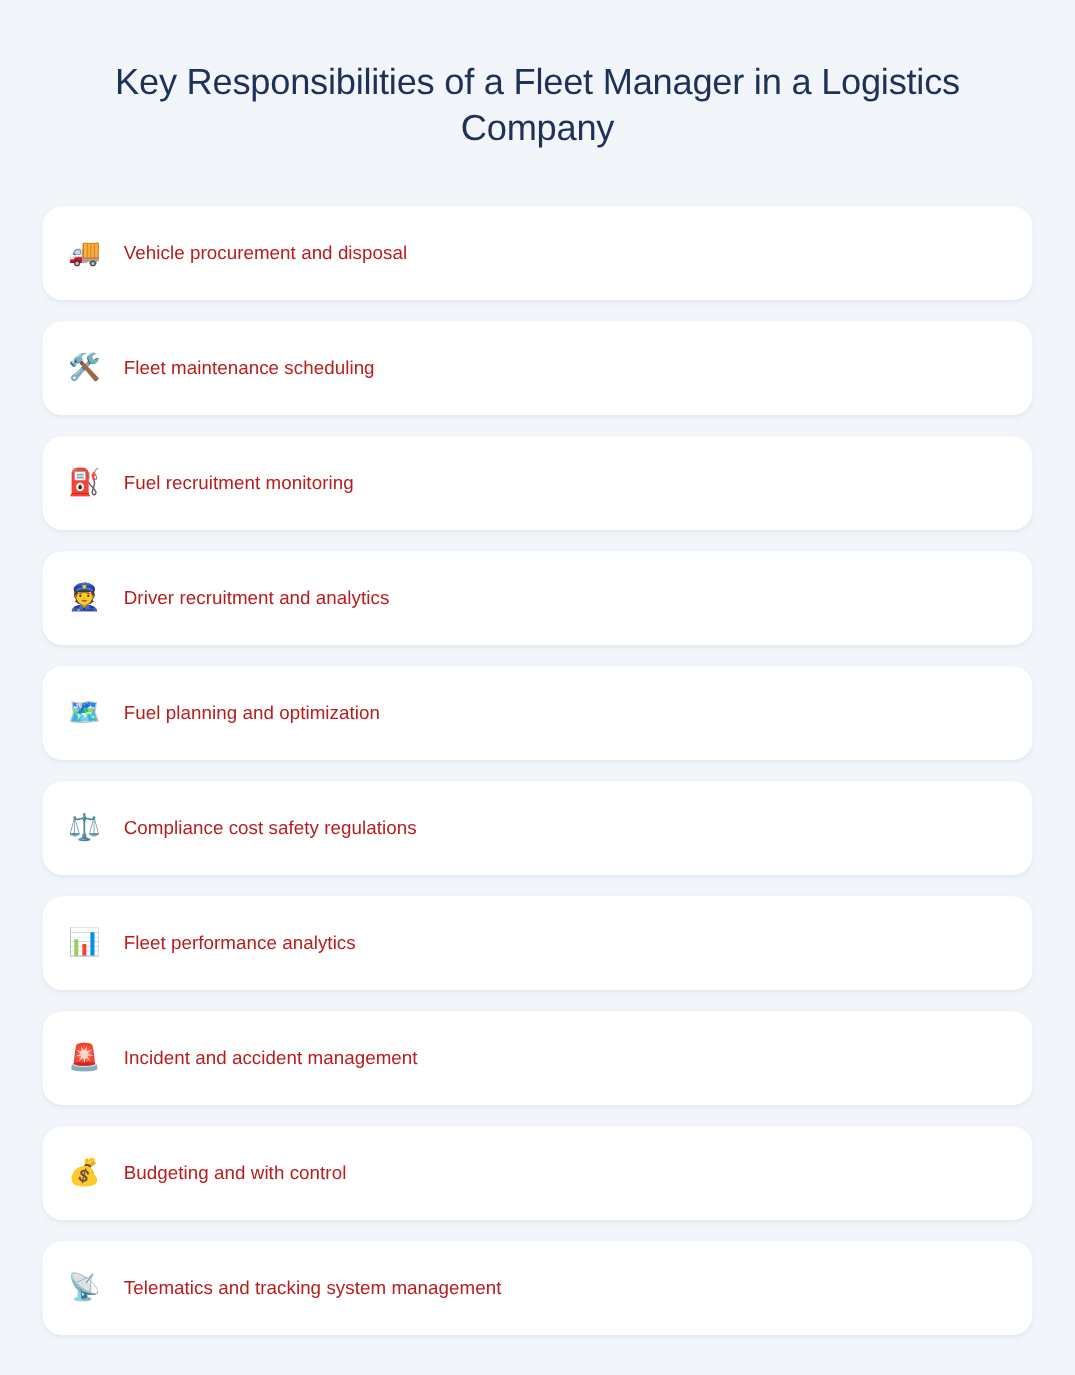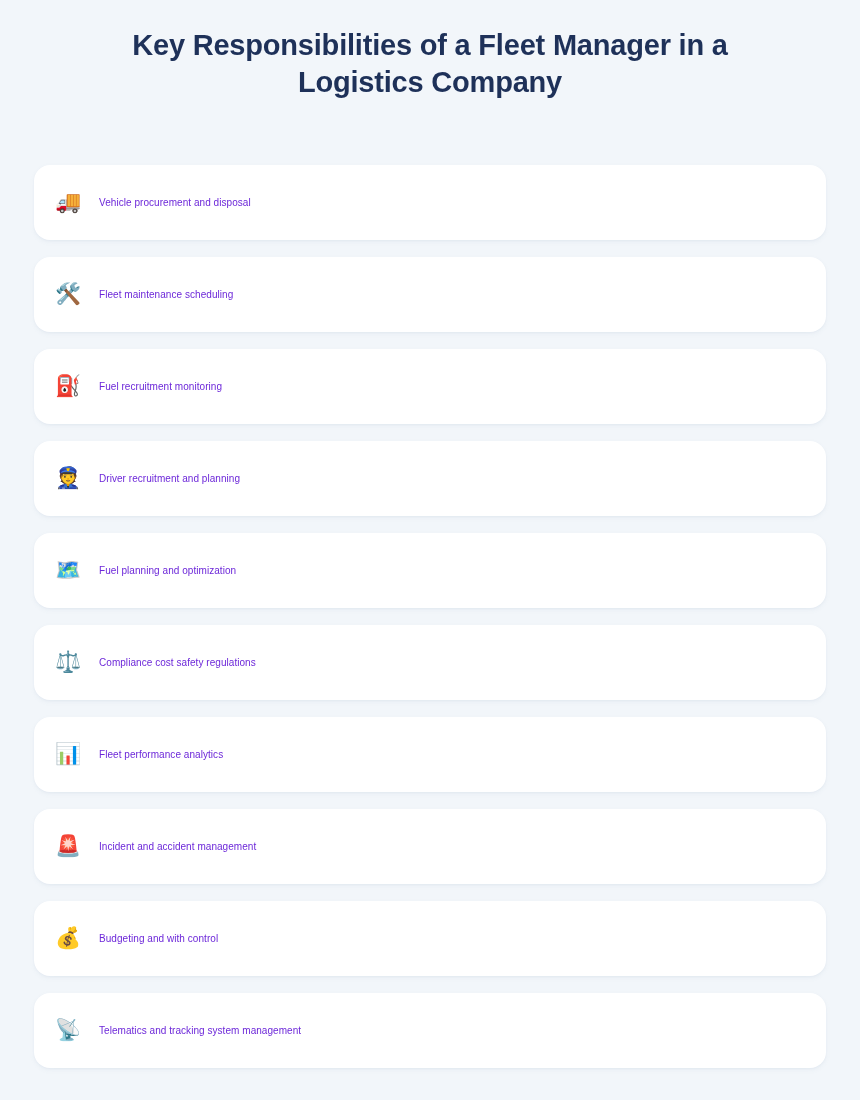--- a/index.html
+++ b/index.html
@@ -16,26 +16,26 @@
     overflow: hidden;
   }
   .page {
     width: 860px;
     height: 1100px;
     box-sizing: border-box;
     position: relative;
   }
   .page-title {
     margin: 0;
-    padding: 27px 72px 0 72px;
+    padding: 48px 72px 0 72px;
     text-align: center;
     color: #1e3159;
     font-size: 29px;
     line-height: 37px;
-    font-weight: bold;
+    font-weight: normal;
     letter-spacing: -0.2px;
   }
   .list {
     margin: 0;
     padding: 0;
     list-style: none;
     position: absolute;
     top: 165px;
     left: 34px;
     width: 792px;
@@ -58,22 +58,22 @@
   }
   .card-icon {
     width: 30px;
     min-width: 30px;
     font-size: 21px;
     line-height: 1;
     text-align: left;
     font-family: "DejaVu Sans", sans-serif;
   }
   .card-label {
-    font-size: 10px;
-    color: #6d28d9;
+    font-size: 15px;
+    color: #b91c1c;
     line-height: 20px;
     padding-left: 14px;
     letter-spacing: 0.05px;
   }
 </style>
 </head>
 <body>
 
 <div class="page">
   <h1 class="page-title">Key Responsibilities of a Fleet Manager in a Logistics Company</h1>
@@ -85,21 +85,21 @@
       <li class="card">
         <span class="card-icon">🛠️</span>
         <span class="card-label">Fleet maintenance scheduling</span>
       </li>
       <li class="card">
         <span class="card-icon">⛽</span>
         <span class="card-label">Fuel recruitment monitoring</span>
       </li>
       <li class="card">
         <span class="card-icon">👮</span>
-        <span class="card-label">Driver recruitment and planning</span>
+        <span class="card-label">Driver recruitment and analytics</span>
       </li>
       <li class="card">
         <span class="card-icon">🗺️</span>
         <span class="card-label">Fuel planning and optimization</span>
       </li>
       <li class="card">
         <span class="card-icon">⚖️</span>
         <span class="card-label">Compliance cost safety regulations</span>
       </li>
       <li class="card">

